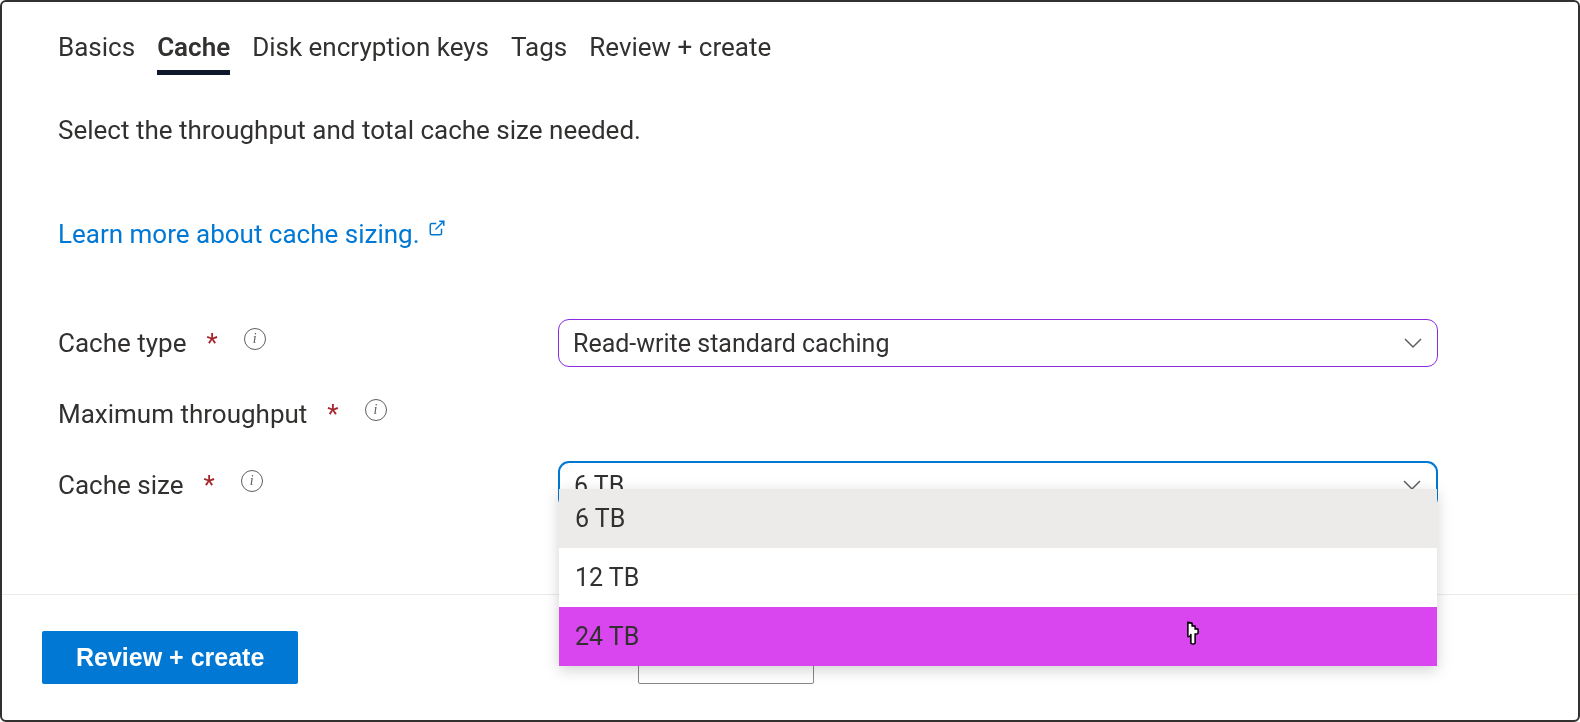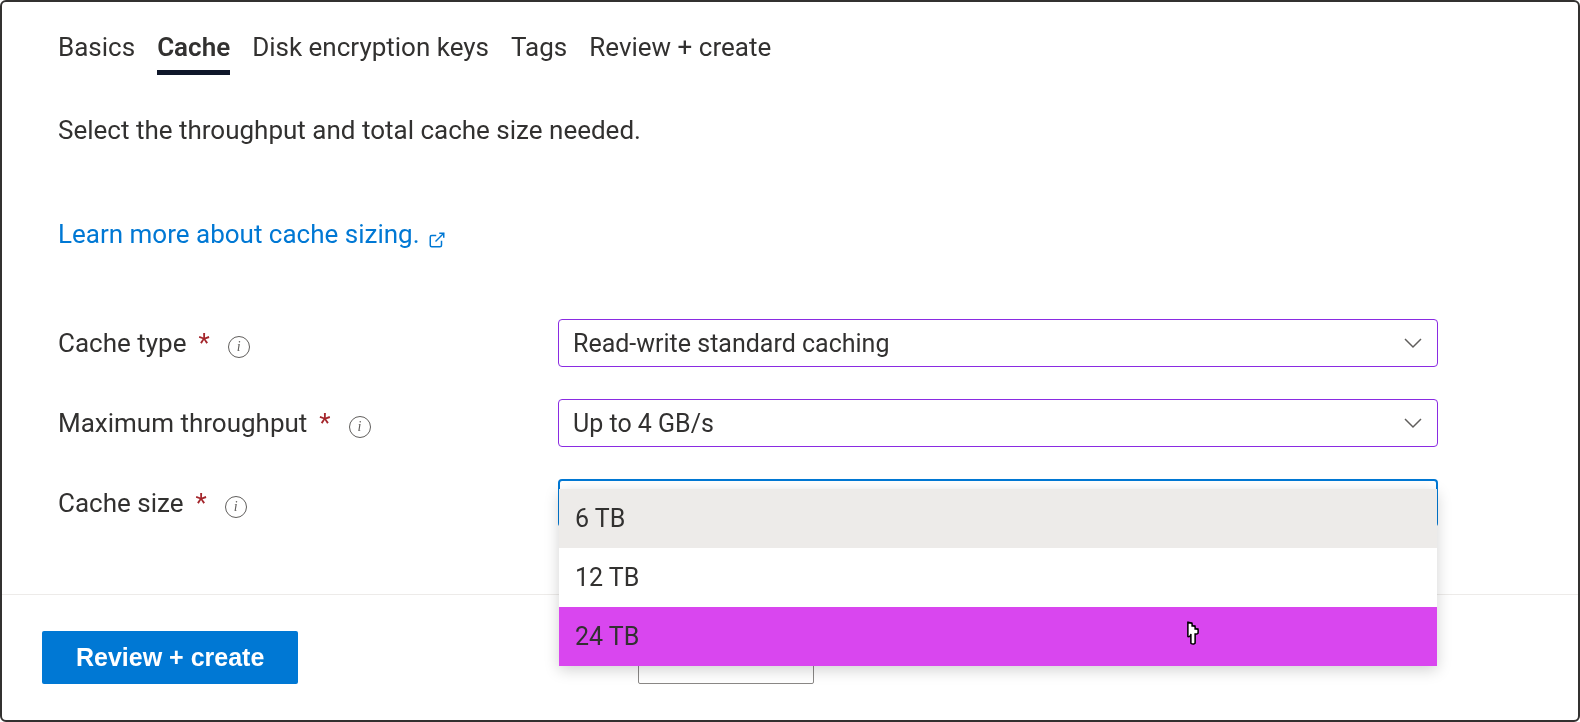--- a/index.html
+++ b/index.html
@@ -37,21 +37,21 @@
       font-weight: 600;
       border-bottom: 5px solid #0f172a;
     }
     .description {
       font-size: 26px;
       color: #323130;
       margin-bottom: 74px;
     }
     .learn-more {
       display: inline-flex;
-      align-items: flex-end;
+      align-items: flex-start;
       gap: 8px;
       font-size: 26px;
       color: #0078d4;
       text-decoration: none;
       cursor: pointer;
       margin-bottom: 70px;
     }
     .external-icon {
       width: 18px;
       height: 18px;
@@ -59,22 +59,22 @@
     .form-row {
       display: flex;
       align-items: center;
       margin-bottom: 32px;
     }
     .form-label {
       width: 500px;
       font-size: 26px;
       color: #323130;
       display: flex;
-      align-items: flex-end;
-      gap: 8px;
+      align-items: flex-start;
+      gap: 16px;
     }
     .required {
       color: #a4262c;
       margin-left: 4px;
     }
     .info-icon {
       width: 22px;
       height: 22px;
       border: 1.5px solid #605e5c;
       border-radius: 50%;
@@ -85,21 +85,21 @@
       color: #605e5c;
       font-style: italic;
       font-family: Georgia, serif;
       margin-left: 10px;
     }
     .form-select {
       flex: 1;
       max-width: 880px;
       height: 48px;
       border: 1.5px solid #8a2be2;
-      border-radius: 4px;
+      border-radius: 11px;
       padding: 0 14px;
       font-size: 25px;
       color: #323130;
       display: flex;
       align-items: center;
       justify-content: space-between;
       cursor: pointer;
       background: #ffffff;
     }
     .form-select.focused {
@@ -205,26 +205,20 @@
         <polyline points="2 2 10 10 18 2"></polyline>
       </svg>
     </div>
   </div>
 
   <div class="form-row">
     <div class="form-label">
       <span>Maximum throughput</span>
       <span class="required">*</span>
       <span class="info-icon">i</span>
-    </div>
-    <div class="form-select">
-      <span>Up to 4 GB/s</span>
-      <svg class="chevron-icon" viewBox="0 0 20 12" fill="none" stroke="#605e5c" stroke-width="1.5">
-        <polyline points="2 2 10 10 18 2"></polyline>
-      </svg>
     </div>
   </div>
 
   <div class="form-row">
     <div class="form-label">
       <span>Cache size</span>
       <span class="required">*</span>
       <span class="info-icon">i</span>
     </div>
     <div class="form-select focused">

